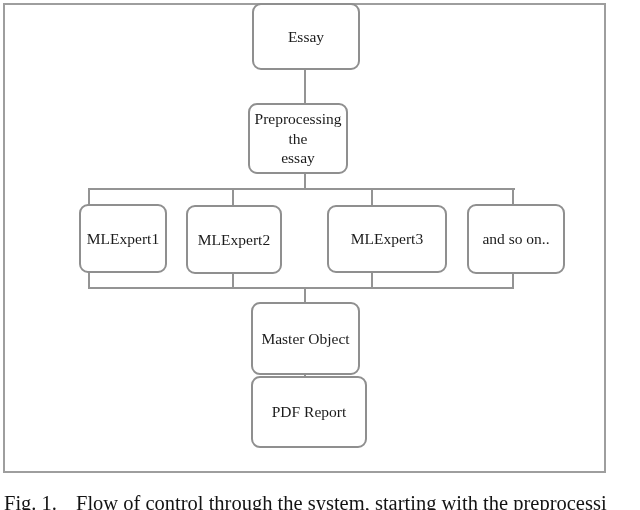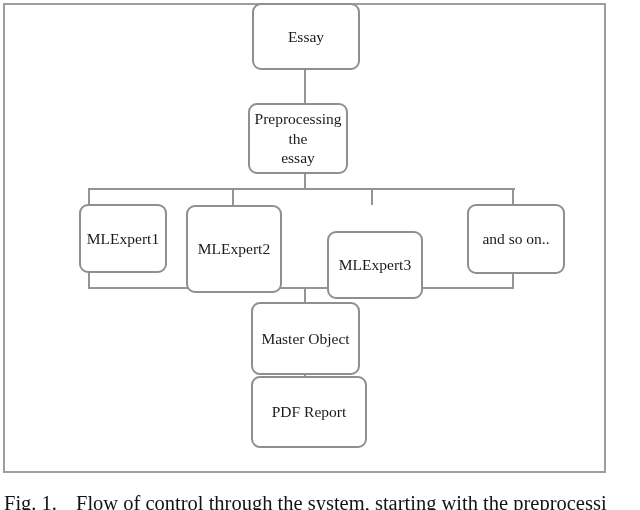--- a/index.html
+++ b/index.html
@@ -43,22 +43,22 @@
     line-height: 1.25;
     color: #1b1b1b;
     z-index: 2;
   }
   .box span { display: block; }
 
   
   .n-essay   { left: 252px; top:   3px; width: 108px; height: 67px; }
   .n-prep    { left: 248px; top: 103px; width: 100px; height: 71px; }
   .n-ml1     { left:  48px; top: 204px; width:  88px; height: 69px; margin-left: 31px; }
-  .n-ml2     { left: 186px; top: 205px; width:  96px; height: 88px; }
-  .n-ml3     { left: 327px; top: 205px; width:  96px; height: 68px; margin-top: 26px; }
+  .n-ml2     { left: 186px; top: 205px; width:  96px; height: 69px; }
+  .n-ml3     { left: 327px; top: 205px; width:  120px; height: 68px; }
   .n-more    { left: 467px; top: 204px; width:  98px; height: 70px; }
   .n-master  { left: 251px; top: 302px; width: 109px; height: 73px; }
   .n-pdf     { left: 251px; top: 376px; width: 116px; height: 72px; }
 
   
   .c-essay-prep  { left: 304px; top:  70px; width:   2px; height: 33px; }
   .c-prep-down   { left: 304px; top: 174px; width:   2px; height: 14px; }
   .c-top-h       { left:  88px; top: 188px; width: 427px; height:  2px; }
   .c-drop1       { left:  88px; top: 188px; width:   2px; height: 16px; }
   .c-drop2       { left: 232px; top: 188px; width:   2px; height: 17px; }

